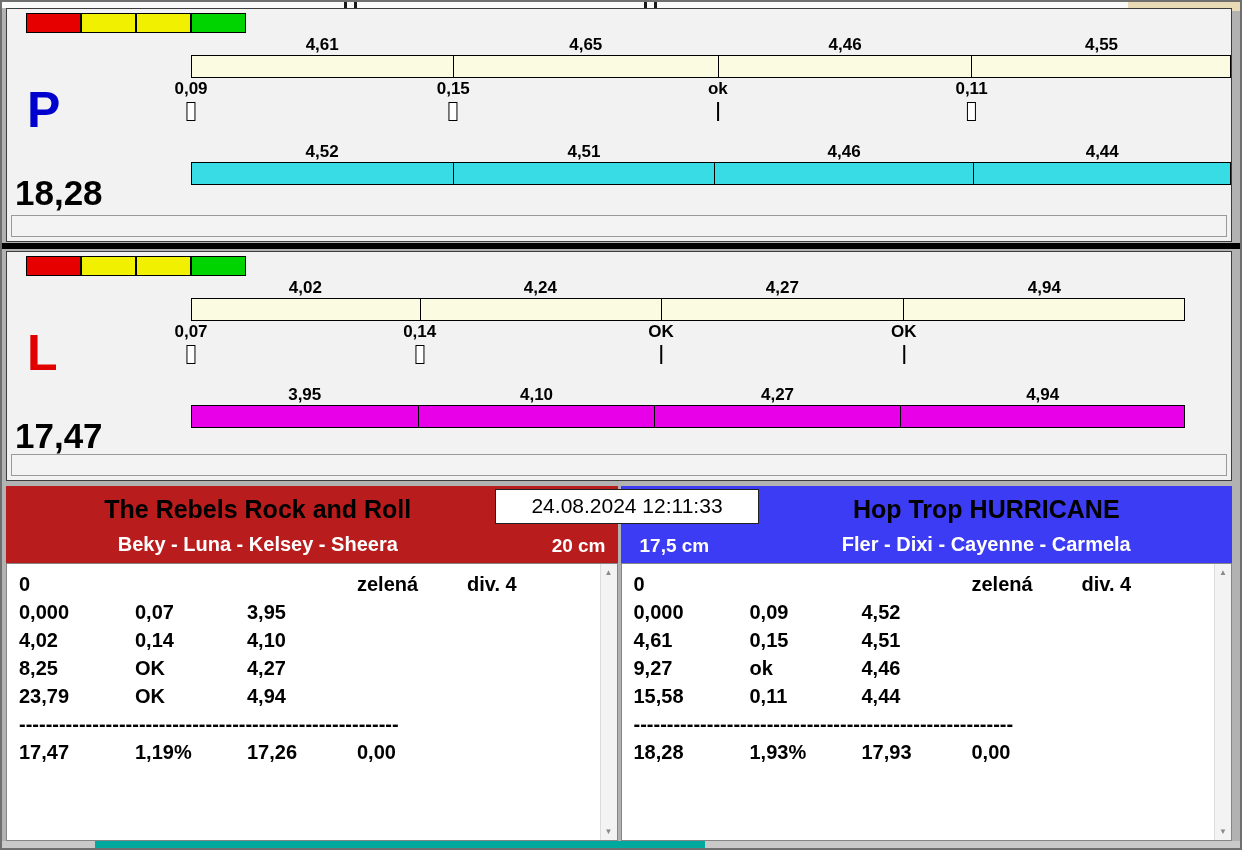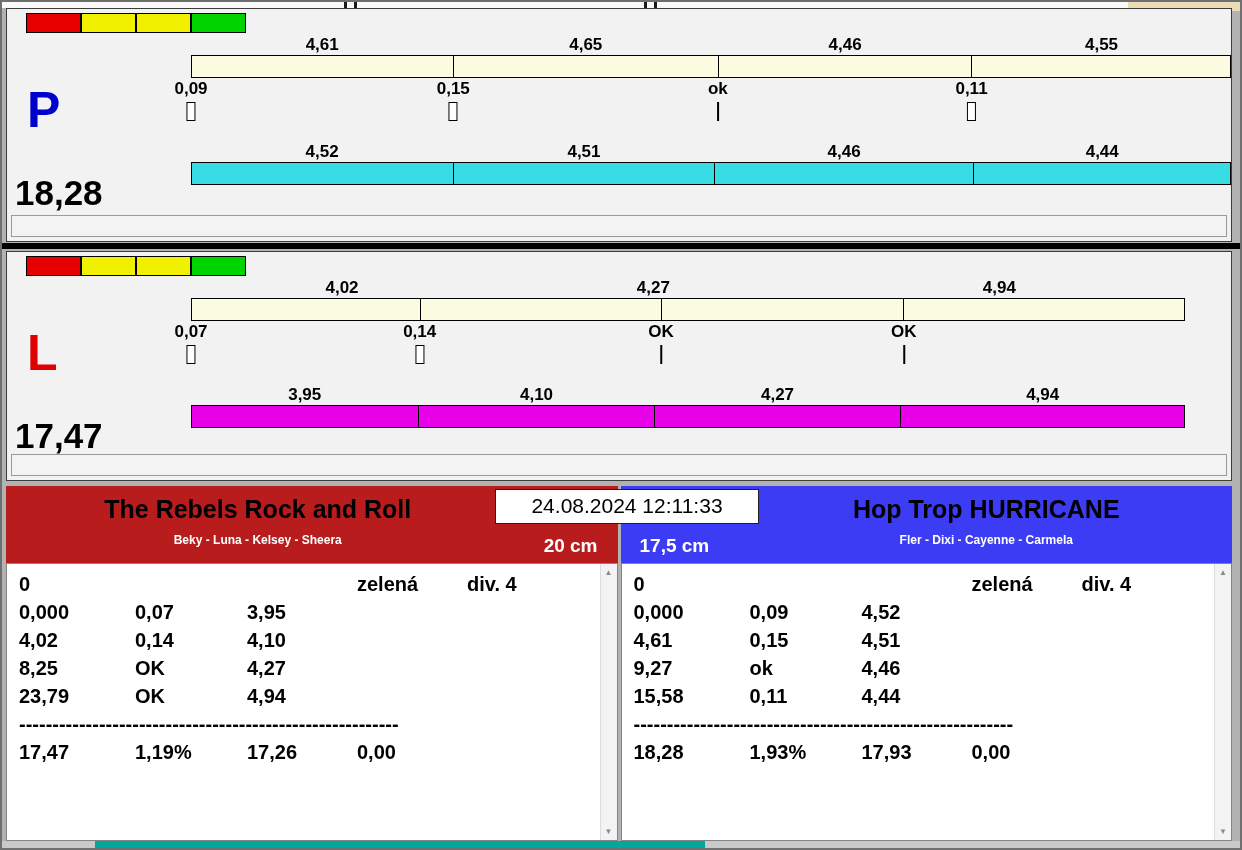--- a/index.html
+++ b/index.html
@@ -39,23 +39,23 @@
   .black-divider { position:absolute; top:241px; left:0; width:100%; height:6px; background:#000; }
 
   
   .bottom-panel { position:absolute; top:484px; left:4px; width:1226px; height:355px;
                   display:flex; gap:3px; }
   .team { flex:1; display:flex; flex-direction:column; min-width:0; }
   .team-header { height:77px; position:relative; flex:none; }
   .team-red  .header-main { padding-right:108px; }
   .team-blue .header-main { padding-left:120px; }
   .team-name { text-align:center; font-size:25px; font-weight:bold; color:#000; padding-top:9px; white-space:nowrap; }
-  .team-members { text-align:center; font-size:12px; font-weight:bold; color:#fff; margin-top:9px; white-space:nowrap; }
+  .team-members { text-align:center; font-size:20px; font-weight:bold; color:#fff; margin-top:9px; white-space:nowrap; }
   .team-height { position:absolute; bottom:6px; font-size:19px; font-weight:bold; color:#fff; }
-  .team-red  .team-height { right:20px;margin-top:18px; }
+  .team-red  .team-height { right:12px;margin-top:18px; }
   .team-blue .team-height { left:19px;margin-top:36px; }
 
   .results { flex:1; background:#fff; border:1px solid #858585; position:relative;
              padding:6px 30px 6px 12px; overflow:hidden; }
   .result-row { display:grid; grid-template-columns:116px 112px 110px 110px 1fr;
                 font-weight:bold; font-size:20px; line-height:28px; }
   .result-cell { white-space:nowrap; }
   .result-divider { font-weight:bold; font-size:20px; line-height:28px; white-space:nowrap; }
 
   .scrollbar { position:absolute; right:0; top:0; bottom:0; width:17px; background:#f3f3f3;
@@ -149,20 +149,21 @@
         <div class="status-light" style="background: rgb(230, 0, 0);"></div>
         <div class="status-light" style="background: rgb(240, 240, 0);"></div>
         <div class="status-light" style="background: rgb(240, 240, 0);"></div>
         <div class="status-light" style="background: rgb(0, 212, 0);"></div>
       </div>
     <div class="lane-letter" style="color: rgb(224, 0, 0);">L</div>
     <div class="lane-chart">
       <div class="chart-inner" style="width: 95.57%;">
         <div class="split-labels">
             <div class="seg-label" style="flex: 4.02 1 0%;">4,02</div>
+            <div class="seg-label" style="flex: 4.24 1 0%;">4,24</div>
             <div class="seg-label" style="flex: 4.27 1 0%;">4,27</div>
             <div class="seg-label" style="flex: 4.94 1 0%;">4,94</div>
           </div>
         <div class="bar split-bar" style="background: rgb(251, 251, 226);">
             <div class="bar-seg" style="flex: 4.02 1 0%;"></div>
             <div class="bar-seg" style="flex: 4.24 1 0%;"></div>
             <div class="bar-seg" style="flex: 4.27 1 0%;"></div>
             <div class="bar-seg" style="flex: 4.94 1 0%;"></div>
           </div>
         <div class="changes">

